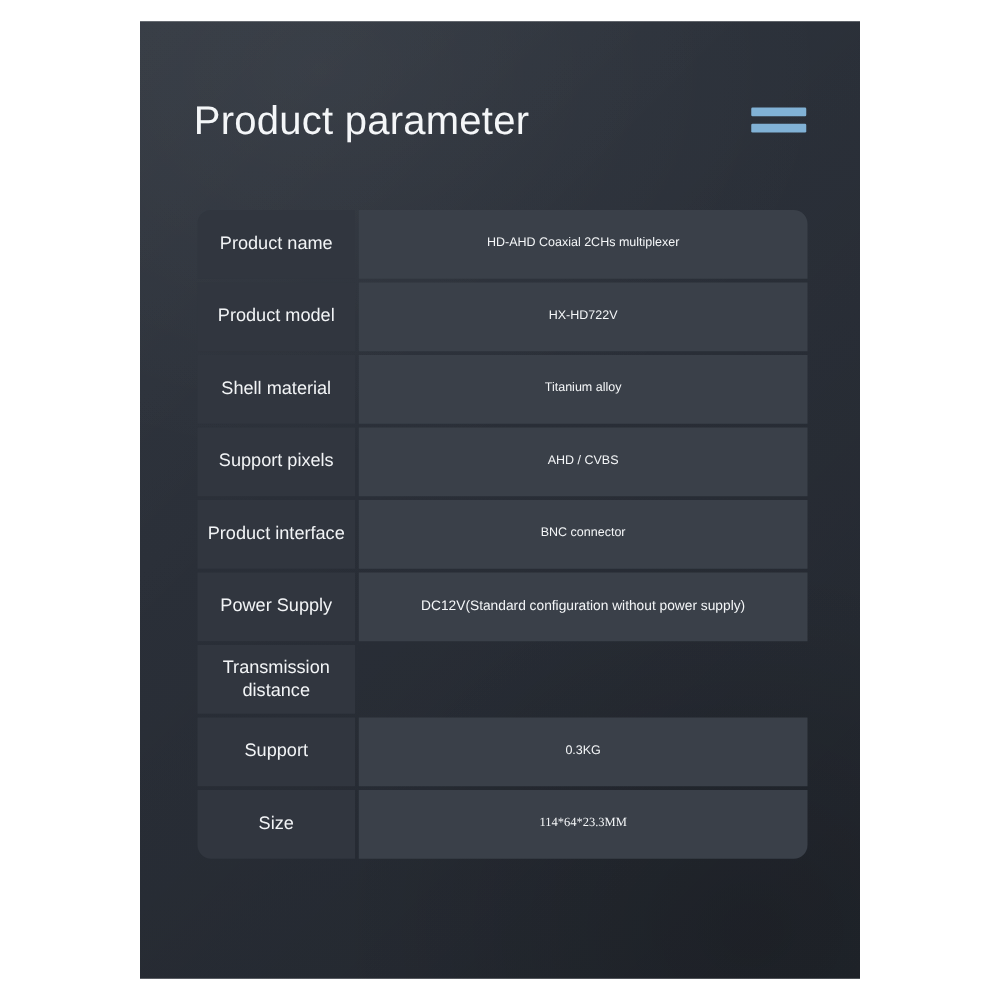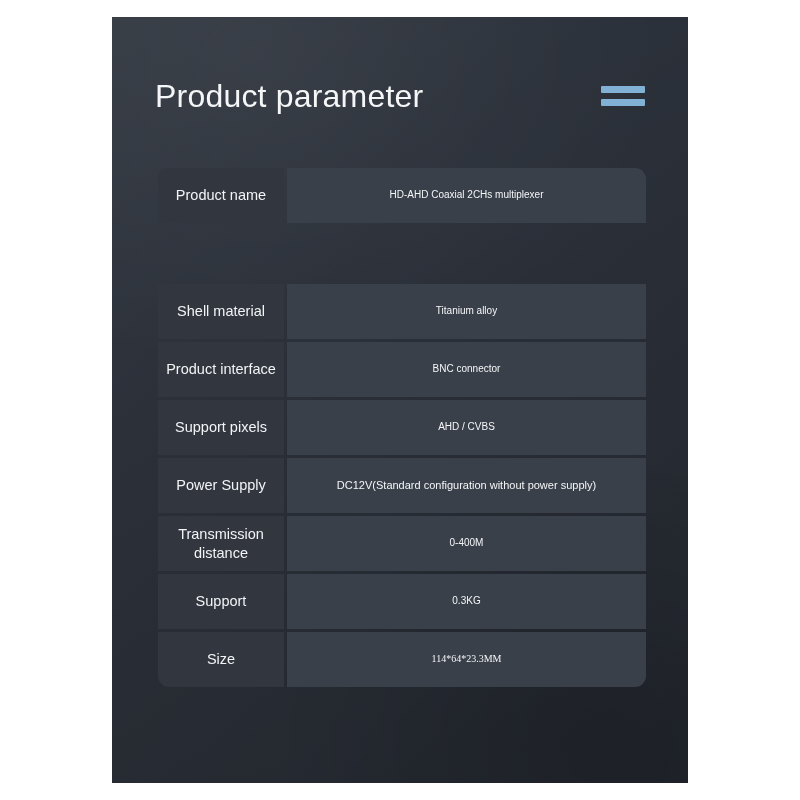--- a/index.html
+++ b/index.html
@@ -144,45 +144,46 @@
     </div>
 
     <div id="spec-table">
 
       <div class="spec-row">
         <div class="spec-label">Product name</div>
         <div class="spec-value">HD-AHD Coaxial 2CHs multiplexer</div>
       </div>
 
       <div class="spec-row">
+        <div class="spec-label">Product model</div>
+        <div class="spec-value">HX-HD722V</div>
       </div>
 
       <div class="spec-row">
         <div class="spec-label">Shell material</div>
         <div class="spec-value">Titanium alloy</div>
       </div>
 
       <div class="spec-row">
-        <div class="spec-label">Product interface</div>
-        <div class="spec-value">BNC connector</div>
+        <div class="spec-label">Support pixels</div>
+        <div class="spec-value">AHD / CVBS</div>
       </div>
 
       <div class="spec-row">
-        <div class="spec-label">Support pixels</div>
-        <div class="spec-value">AHD / CVBS</div>
+        <div class="spec-label">Product interface</div>
+        <div class="spec-value">BNC connector</div>
       </div>
 
       <div class="spec-row">
         <div class="spec-label">Power Supply</div>
         <div class="spec-value small">DC12V(Standard configuration without power supply)</div>
       </div>
 
       <div class="spec-row">
         <div class="spec-label">Transmission distance</div>
-        <div class="spec-value">0-400M</div>
       </div>
 
       <div class="spec-row">
         <div class="spec-label">Support</div>
         <div class="spec-value">0.3KG</div>
       </div>
 
       <div class="spec-row">
         <div class="spec-label">Size</div>
         <div class="spec-value">114*64*23.3MM</div>

